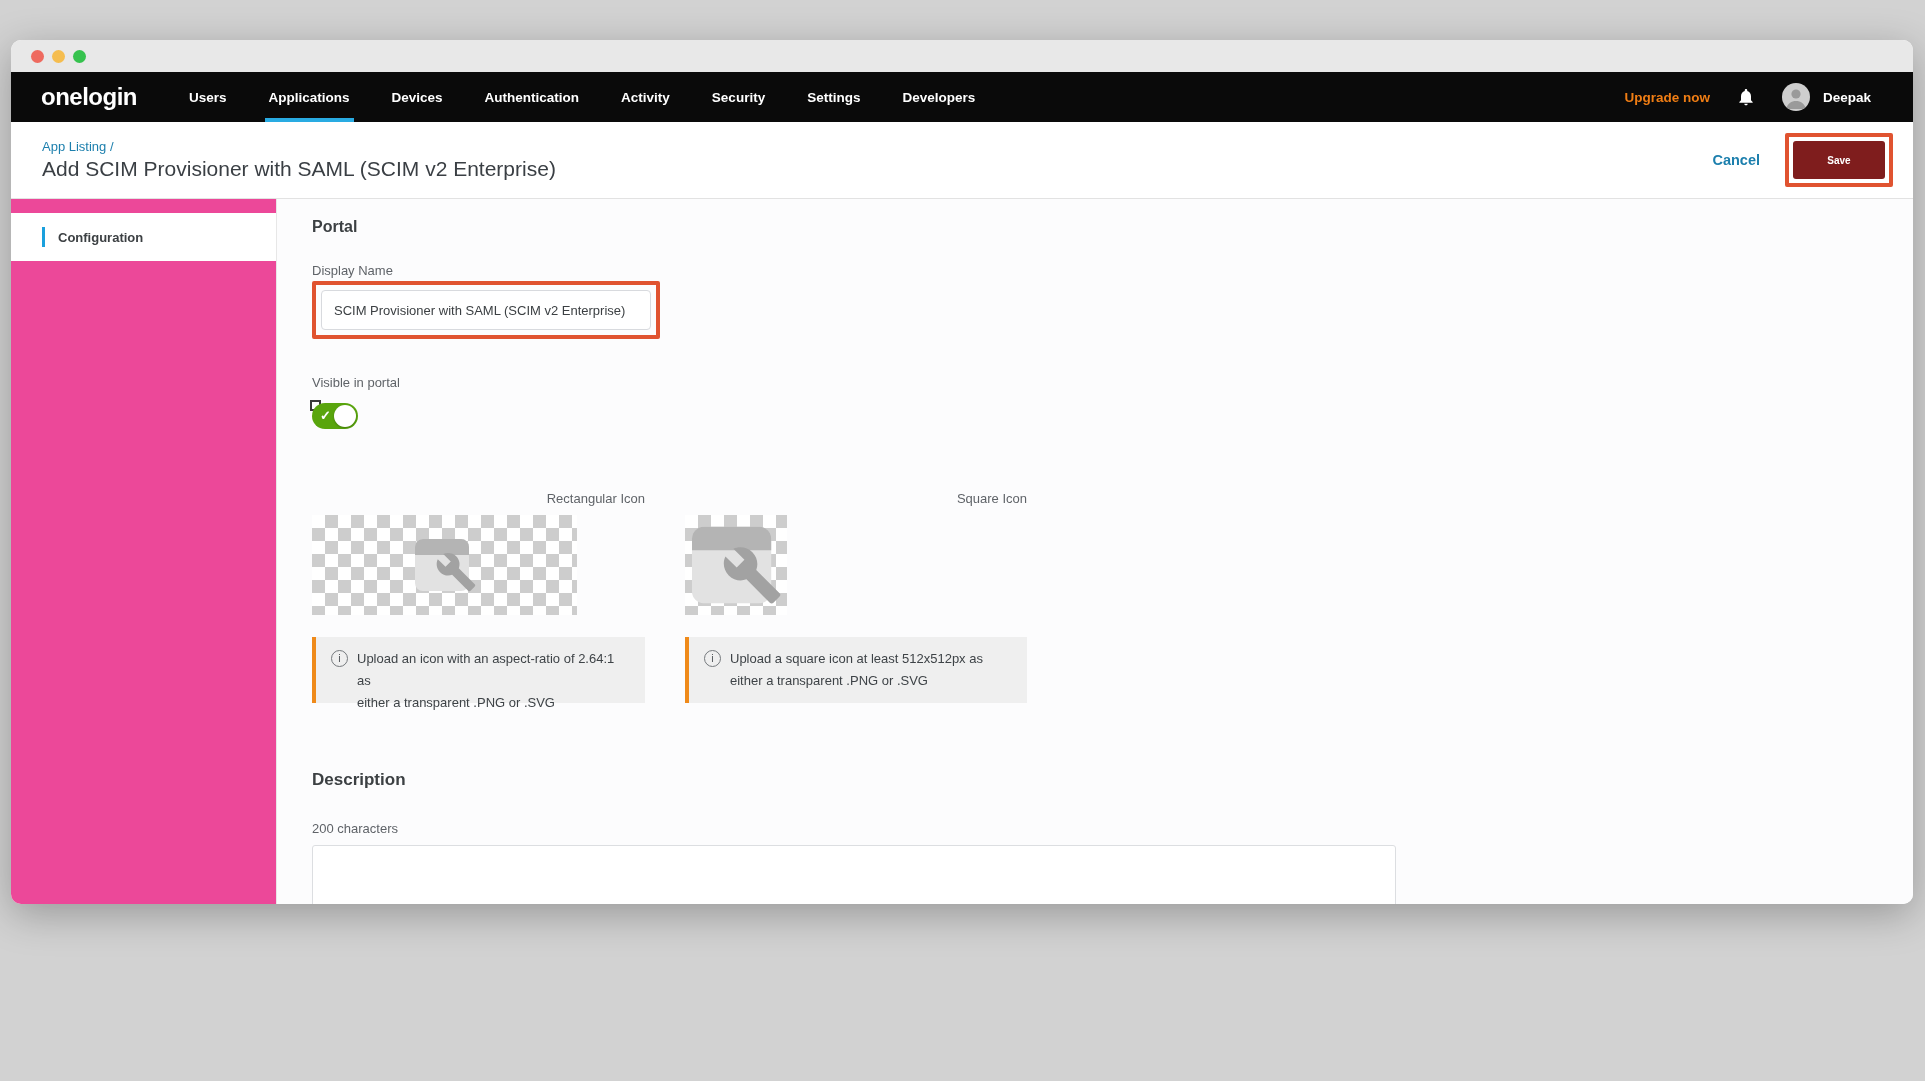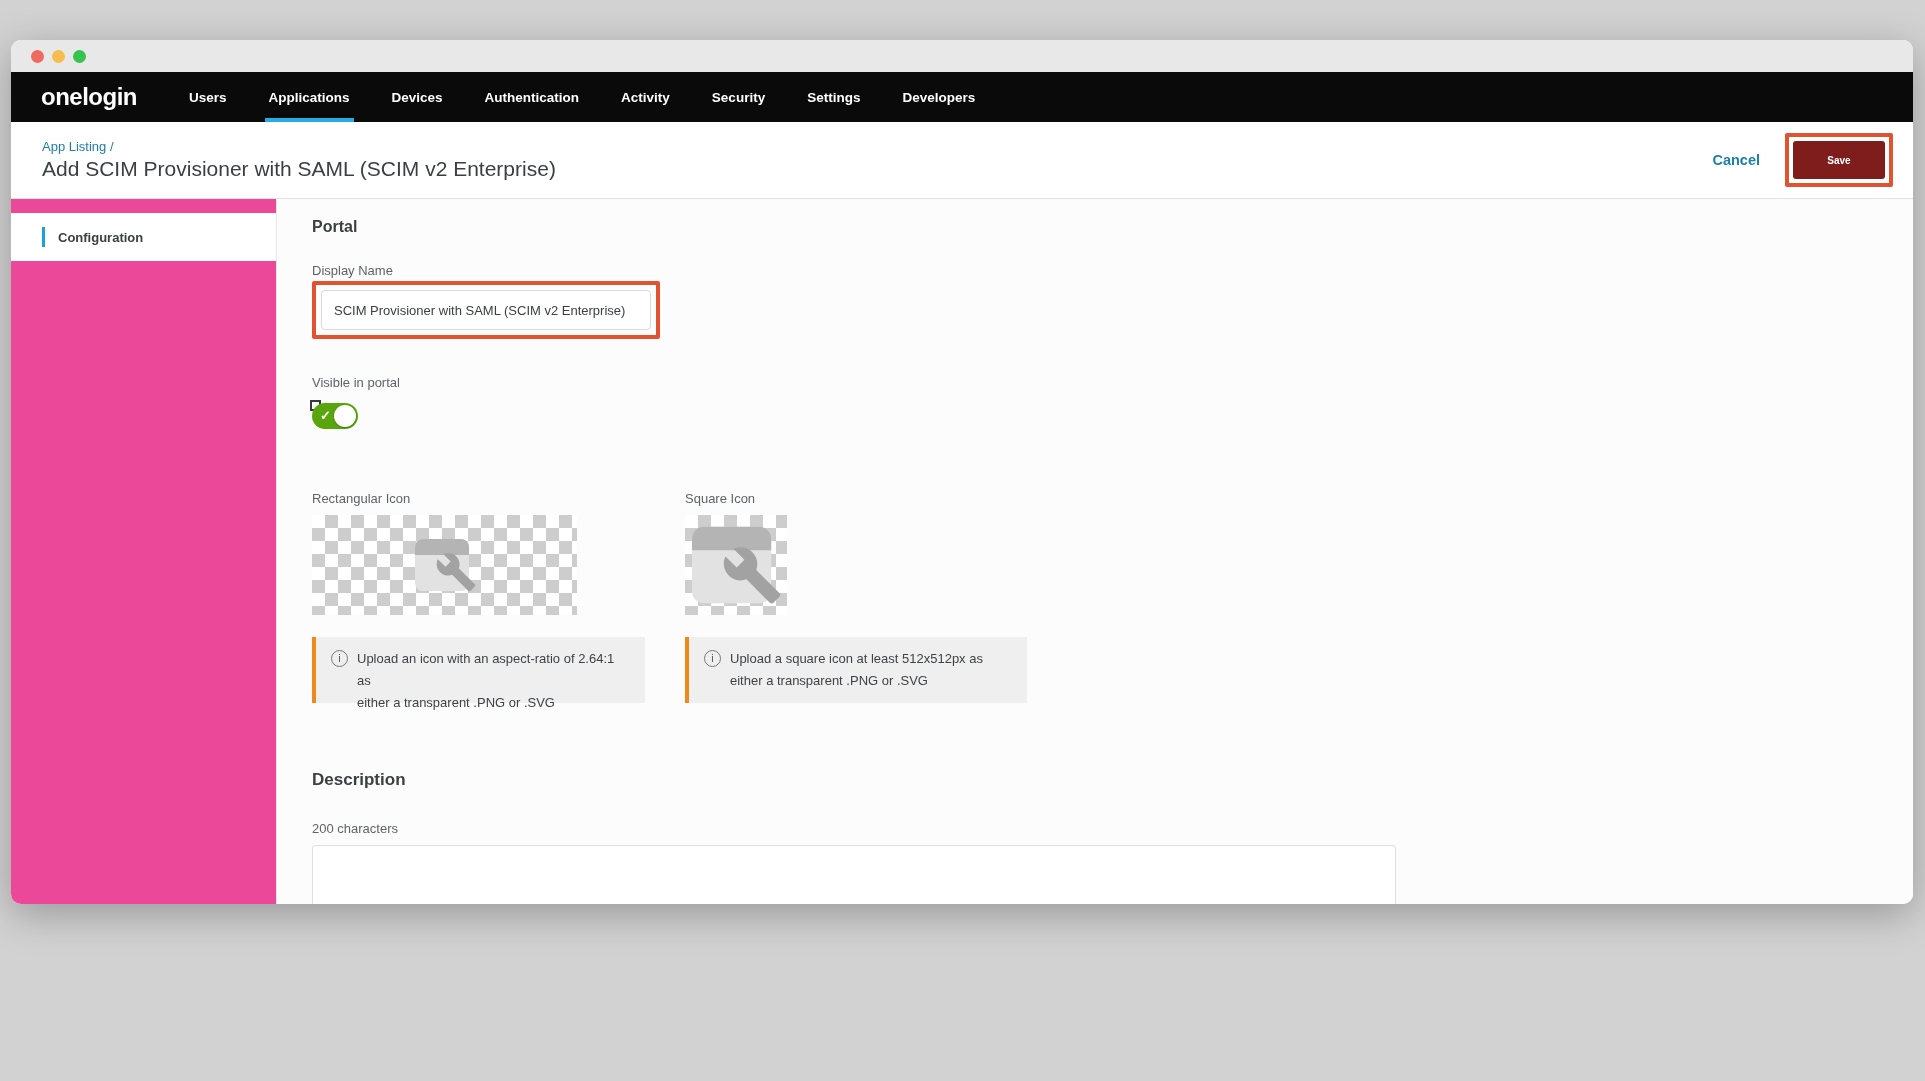--- a/index.html
+++ b/index.html
@@ -67,21 +67,21 @@
                    background:#fff; border:2px solid #3a3a3a; }
   .toggle { position:absolute; inset:0; background:#59a50d; border-radius:13px; cursor:pointer; }
   .toggle .check::before { content:"\2713"; position:absolute; left:8px; top:5px;
                    color:#fff; font-size:13px; font-weight:bold; }
   .toggle .knob { position:absolute; right:2px; top:2px; width:22px; height:22px;
                   background:#fff; border-radius:50%; box-shadow:0 1px 2px rgba(0,0,0,.25); }
   
   .icons-row { display:flex; margin-top:62px; gap:40px; }
   .icon-col1 { width:333px; }
   .icon-col2 { width:342px; }
-  .icon-label { font-size:13px; color:#5f6368; line-height:16px; margin-bottom:8px; }
+  .icon-label { font-size:13px; color:#5f6368; line-height:16px; margin-bottom:8px;text-align:right; }
   .checkerboard { background-color:#fff;
     background-image:
       linear-gradient(45deg,#cdcdcd 25%,transparent 25%,transparent 75%,#cdcdcd 75%),
       linear-gradient(45deg,#cdcdcd 25%,transparent 25%,transparent 75%,#cdcdcd 75%);
     background-size:26px 26px; background-position:0 0,13px 13px;
     height:100px; display:flex; align-items:center; justify-content:center; cursor:pointer; }
   .checker-rect { width:265px; }
   .checker-sq { width:102px; }
   .hint-box { margin-top:22px; background:#efefef; border-left:4px solid #ef8a1a;
               padding:11px 14px 11px 15px; display:flex; gap:9px; height:66px; }
@@ -119,20 +119,35 @@
     <div class="nav-items">
       <div class="nav-item">Users</div>
       <div class="nav-item active">Applications</div>
       <div class="nav-item">Devices</div>
       <div class="nav-item">Authentication</div>
       <div class="nav-item">Activity</div>
       <div class="nav-item">Security</div>
       <div class="nav-item">Settings</div>
       <div class="nav-item">Developers</div>
     </div>
+    <div class="nav-right">
+      <span class="upgrade">Upgrade now</span>
+      <svg class="bell" viewBox="0 0 24 24">
+        <path fill="#ffffff" d="M12 22c1.1 0 2-.9 2-2h-4c0 1.1.9 2 2 2zm6-6v-5c0-3.07-1.63-5.64-4.5-6.32V4c0-.83-.67-1.5-1.5-1.5S10.5 3.17 10.5 4v.68C7.64 5.36 6 7.92 6 11v5l-2 2v1h16v-1l-2-2z"></path>
+      </svg>
+      <div class="userchip">
+        <span class="avatar">
+          <svg viewBox="0 0 28 28" width="28" height="28">
+            <circle cx="14" cy="11" r="4.6" fill="#9a9a9a"></circle>
+            <path d="M4 26c1.5-5.4 5.4-8 10-8s8.5 2.6 10 8z" fill="#9a9a9a"></path>
+          </svg>
+        </span>
+        <span class="username">Deepak</span>
+      </div>
+    </div>
   </div>
 
   <div class="pageheader">
     <div class="crumbs">
       <span class="breadcrumb">App Listing /</span>
       <div class="page-title">Add SCIM Provisioner with SAML (SCIM v2 Enterprise)</div>
     </div>
     <div class="header-actions">
       <span class="cancel-link">Cancel</span>
       <span class="annotation">

